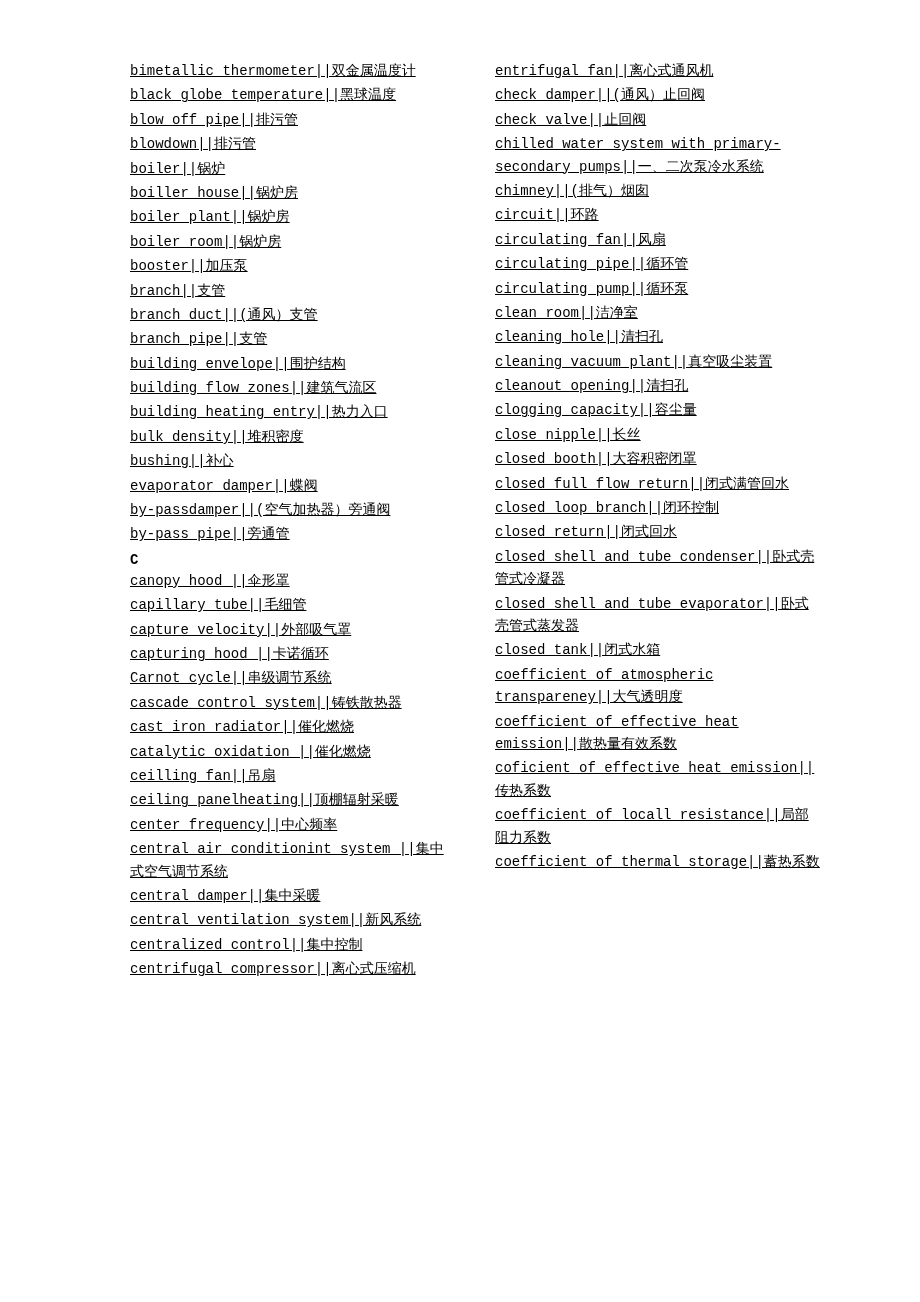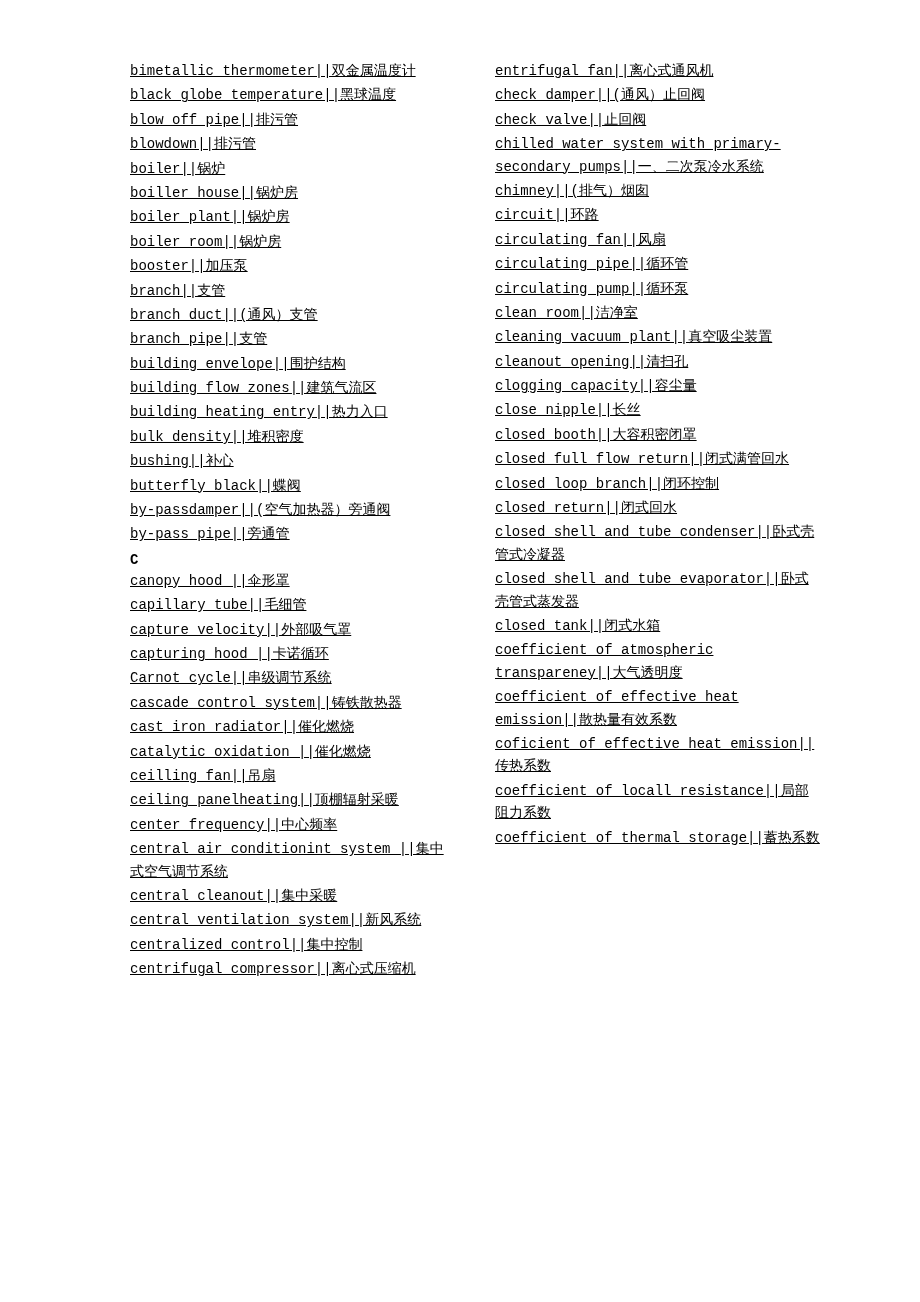--- a/index.html
+++ b/index.html
@@ -51,52 +51,53 @@
       <div class="entry">boiler room||锅炉房</div>
       <div class="entry">booster||加压泵</div>
       <div class="entry">branch||支管</div>
       <div class="entry">branch duct||(通风）支管</div>
       <div class="entry">branch pipe||支管</div>
       <div class="entry">building envelope||围护结构</div>
       <div class="entry">building flow zones||建筑气流区</div>
       <div class="entry">building heating entry||热力入口</div>
       <div class="entry">bulk density||堆积密度</div>
       <div class="entry">bushing||补心</div>
-      <div class="entry">butterfly black||蝶阀</div>
+      <div class="entry">evaporator damper||蝶阀</div>
       <div class="entry">by-passdamper||(空气加热器）旁通阀</div>
       <div class="entry">by-pass pipe||旁通管</div>
       <div class="section-header">C</div>
       <div class="entry">canopy hood ||伞形罩</div>
       <div class="entry">capillary tube||毛细管</div>
       <div class="entry">capture velocity||外部吸气罩</div>
       <div class="entry">capturing hood ||卡诺循环</div>
       <div class="entry">Carnot cycle||串级调节系统</div>
       <div class="entry">cascade control system||铸铁散热器</div>
       <div class="entry">cast iron radiator||催化燃烧</div>
       <div class="entry">catalytic oxidation ||催化燃烧</div>
       <div class="entry">ceilling fan||吊扇</div>
       <div class="entry">ceiling panelheating||顶棚辐射采暖</div>
       <div class="entry">center frequency||中心频率</div>
       <div class="entry">central air conditionint system ||集中式空气调节系统</div>
-      <div class="entry">central cleanout||集中采暖</div>
+      <div class="entry">central damper||集中采暖</div>
       <div class="entry">central ventilation system||新风系统</div>
       <div class="entry">centralized control||集中控制</div>
       <div class="entry">centrifugal compressor||离心式压缩机</div>
     </div>
   <div class="col" id="right-col">
       <div class="entry">entrifugal fan||离心式通风机</div>
       <div class="entry">check damper||(通风）止回阀</div>
       <div class="entry">check valve||止回阀</div>
       <div class="entry">chilled water system with primary-secondary pumps||一、二次泵冷水系统</div>
       <div class="entry">chimney||(排气）烟囱</div>
       <div class="entry">circuit||环路</div>
       <div class="entry">circulating fan||风扇</div>
       <div class="entry">circulating pipe||循环管</div>
       <div class="entry">circulating pump||循环泵</div>
       <div class="entry">clean room||洁净室</div>
+      <div class="entry">cleaning hole||清扫孔</div>
       <div class="entry">cleaning vacuum plant||真空吸尘装置</div>
       <div class="entry">cleanout opening||清扫孔</div>
       <div class="entry">clogging capacity||容尘量</div>
       <div class="entry">close nipple||长丝</div>
       <div class="entry">closed booth||大容积密闭罩</div>
       <div class="entry">closed full flow return||闭式满管回水</div>
       <div class="entry">closed loop branch||闭环控制</div>
       <div class="entry">closed return||闭式回水</div>
       <div class="entry">closed shell and tube condenser||卧式壳管式冷凝器</div>
       <div class="entry">closed shell and tube evaporator||卧式壳管式蒸发器</div>

